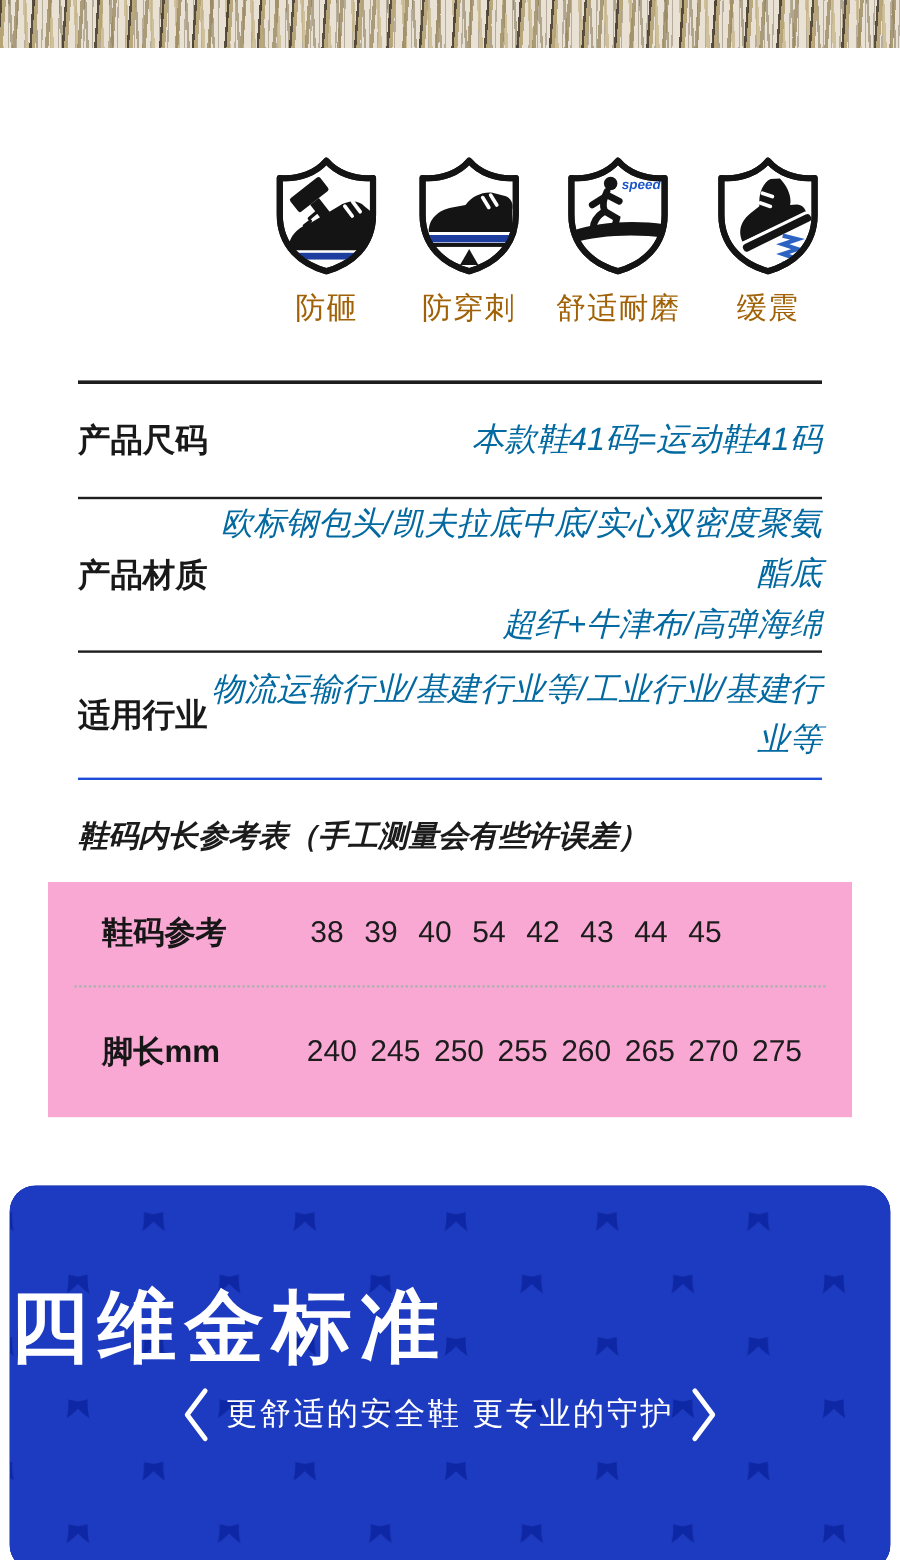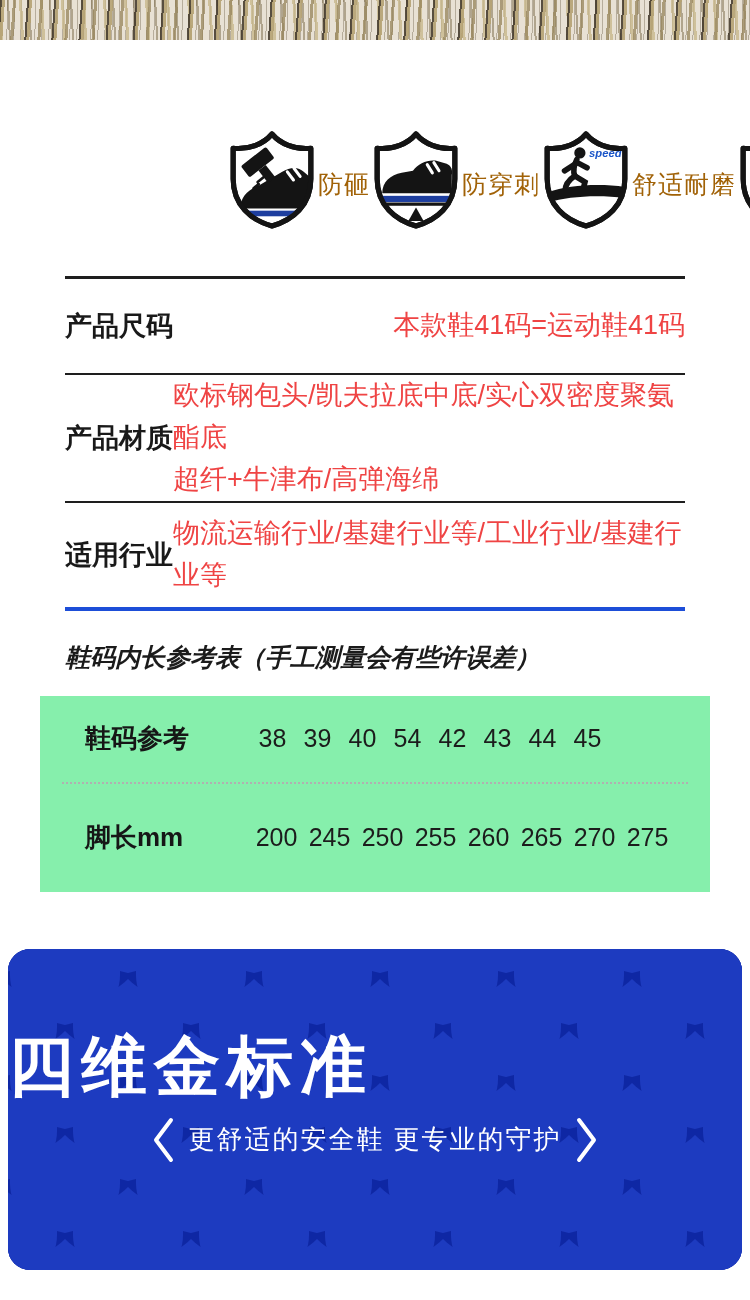--- a/index.html
+++ b/index.html
@@ -12,34 +12,34 @@
   .straw{
     height:40px;width:750px;
     background-color:#e8e1d4;
     background-image:
       repeating-linear-gradient(94deg, rgba(62,52,38,.85) 0 2px, rgba(181,162,115,.9) 2px 5px, rgba(230,222,202,0) 5px 13px, rgba(150,132,90,.75) 13px 16px, rgba(237,230,214,0) 16px 27px),
       repeating-linear-gradient(87deg, rgba(200,184,140,.8) 0 3px, rgba(240,234,220,0) 3px 9px, rgba(120,104,70,.5) 9px 11px, rgba(240,234,220,0) 11px 21px),
       repeating-linear-gradient(91deg, rgba(90,76,52,.35) 0 1px, rgba(240,234,220,0) 1px 7px);
   }
   
   .features{margin:88px 0 0 226px;width:460px;display:flex;justify-content:space-between;}
-  .feature{display:flex;flex-direction:row;align-items:center;}
+  .feature{display:flex;flex-direction:column;align-items:center;}
   .feature svg{width:92px;height:104px;display:block;}
   .feature-label{margin-top:8px;font-size:25px;font-weight:400;color:#a16207;letter-spacing:1px;white-space:nowrap;}
   
-  .specs{margin:44px 65px 0;border-bottom:4px solid #1d4ed8;}
+  .specs{margin:44px 65px 0;border-bottom:2px solid #1d4ed8;}
   .spec-row{display:flex;justify-content:space-between;align-items:center;border-top:2px solid #1e1e1e;}
   .spec-row.r1{min-height:94px;border-top-width:3px;}
   .spec-row.r2{min-height:116px;}
   .spec-row.r3{min-height:104px;}
   .spec-label{font-size:27px;font-weight:600;white-space:nowrap;color:#191919;}
-  .spec-value{font-size:27px;font-weight:500;text-align:left;line-height:1.55;color:#ef4444;}
+  .spec-value{font-size:27px;font-weight:500;text-align:right;line-height:1.55;color:#0369a1;font-style:italic;}
   
   .size-heading{margin:30px 0 0 65px;font-size:25px;font-weight:600;color:#1b1b1b;font-style:italic;}
-  .size-table{margin:22px 0 0 40px;width:670px;background:#86efac;}
+  .size-table{margin:22px 0 0 40px;width:670px;background:#f9a8d4;}
   .st-row{display:flex;align-items:center;padding-left:45px;}
   .st-row.sizes{height:86px;}
   .st-row.lengths{height:108px;}
   .st-label{width:165px;font-size:26px;font-weight:700;color:#161616;}
   .st-vals{display:flex;}
   .st-row.sizes .st-val{width:45px;text-align:center;font-size:25px;font-weight:500;}
   .st-row.lengths .st-val{width:53px;text-align:center;font-size:25px;font-weight:500;}
   .st-divider{border-top:2px dotted #b0b0b0;margin:0 22px;}
   
   .banner{
@@ -186,21 +186,21 @@
       <span class="st-val">42</span>
       <span class="st-val">43</span>
       <span class="st-val">44</span>
       <span class="st-val">45</span>
     </span>
   </div>
   <div class="st-divider"></div>
   <div class="st-row lengths">
     <span class="st-label">脚长mm</span>
     <span class="st-vals">
-      <span class="st-val">200</span>
+      <span class="st-val">240</span>
       <span class="st-val">245</span>
       <span class="st-val">250</span>
       <span class="st-val">255</span>
       <span class="st-val">260</span>
       <span class="st-val">265</span>
       <span class="st-val">270</span>
       <span class="st-val">275</span>
     </span>
   </div>
 </div>

